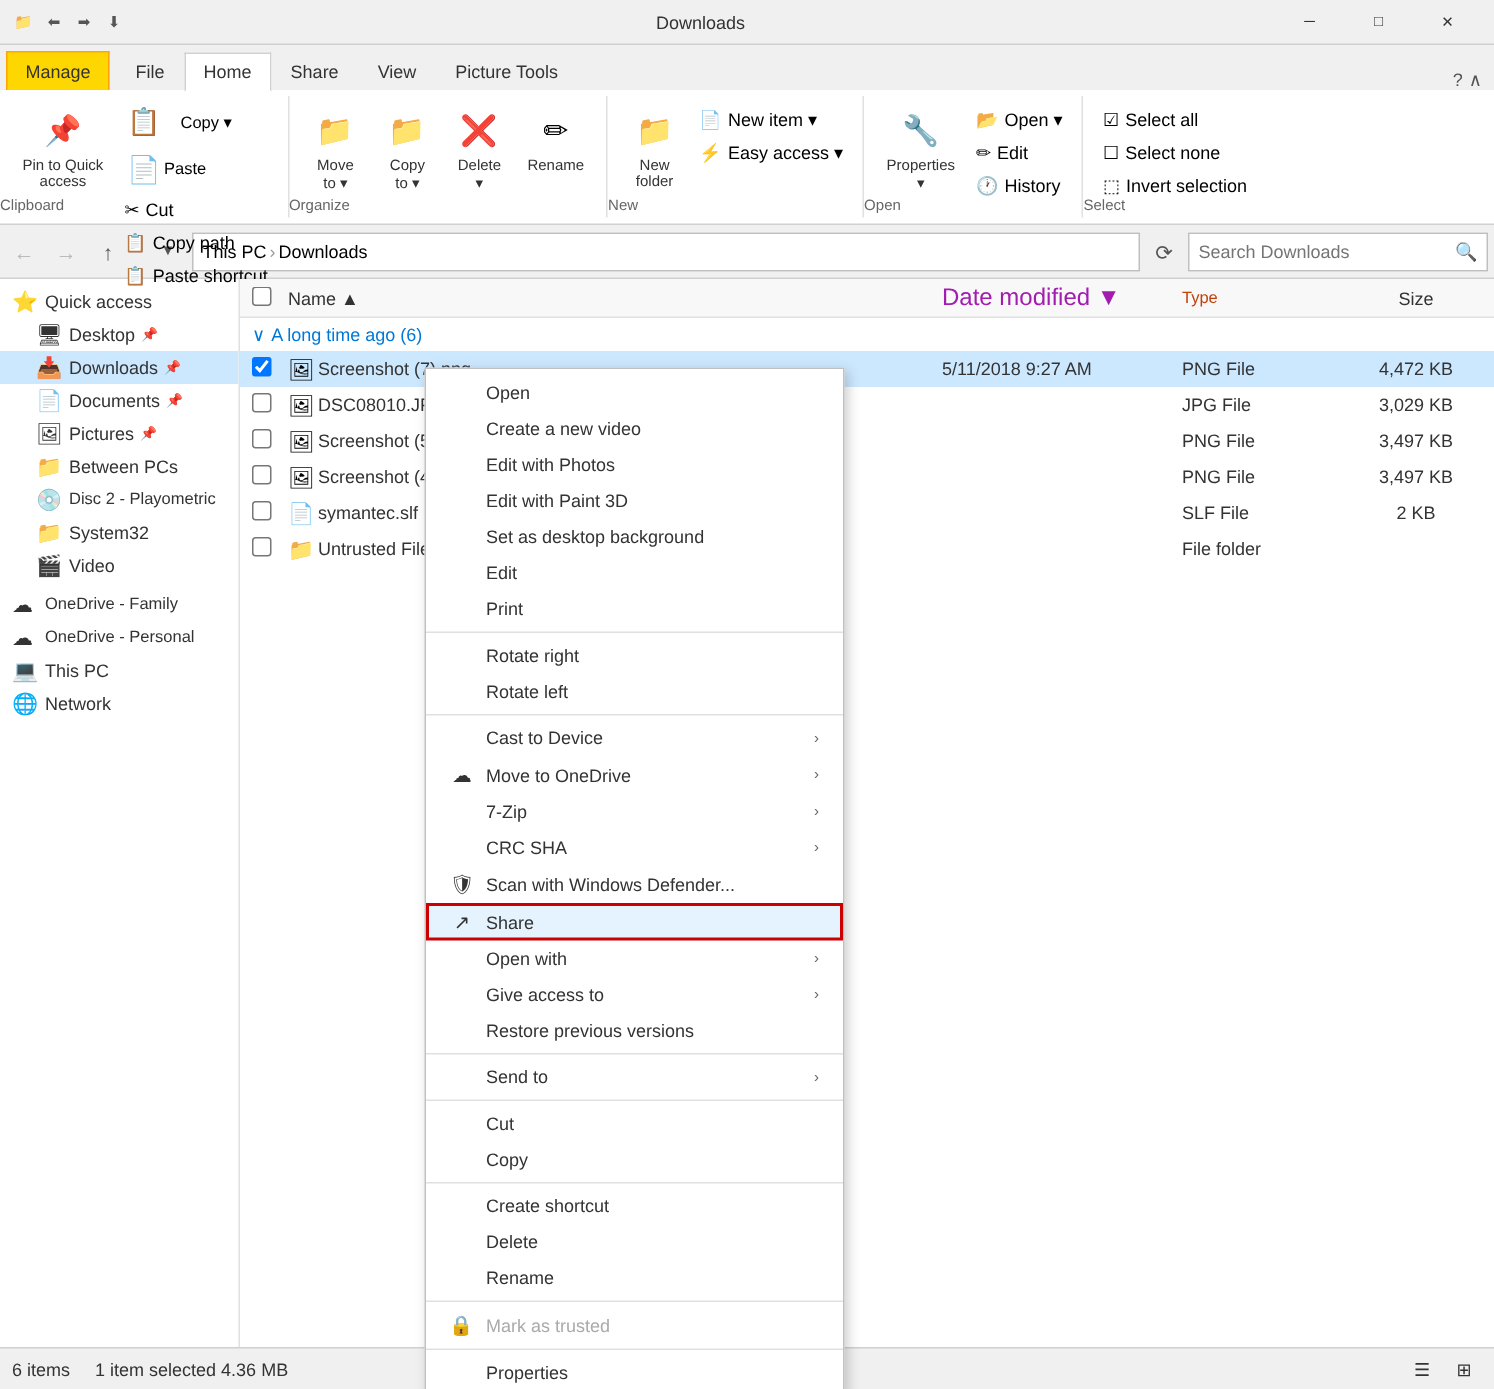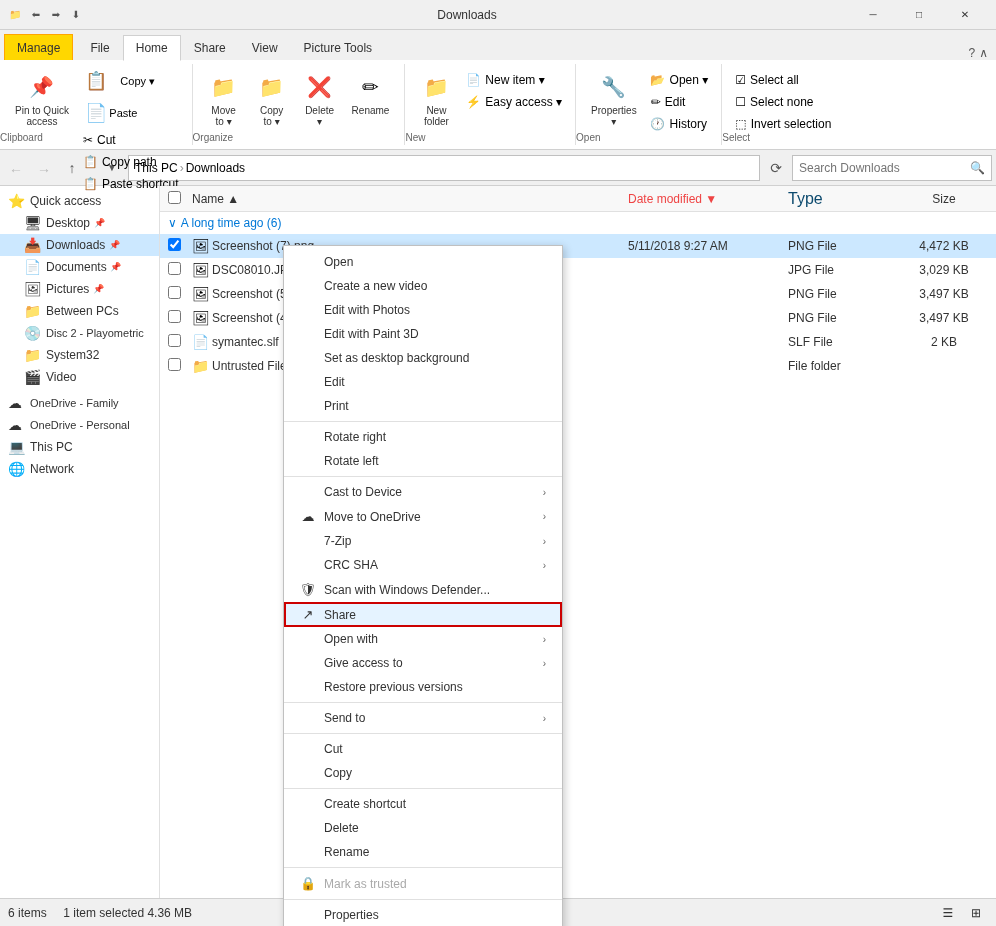--- a/index.html
+++ b/index.html
@@ -47,22 +47,22 @@
     .sidebar-item.active { background: #cce8ff; }
     .sidebar-item .icon { font-size: 14px; width: 18px; flex-shrink: 0; }
     .sidebar-item.indent { padding-left: 24px; }
     .pin-icon { font-size: 9px; color: #999; }
 
     
     .file-list { flex: 1; background: white; overflow: hidden; position: relative; }
     .file-list-header { display: flex; align-items: center; height: 26px; border-bottom: 1px solid #e0e0e0; background: #f8f8f8; padding: 0 8px; }
     .col-checkbox { width: 24px; }
     .col-name { flex: 1; font-size: 12px; color: #333; cursor: pointer; }
-    .col-date { width: 160px; font-size: 12px; color: #ef4444; cursor: pointer; }
-    .col-type { width: 120px; font-size: 16px; color: #0c4a6e; }
+    .col-date { width: 160px; font-size: 16px; color: #a21caf; cursor: pointer; }
+    .col-type { width: 120px; font-size: 11px; color: #c2410c; }
     .col-size { width: 80px; font-size: 12px; color: #333; text-align: center; padding-right: 8px; }
     .file-group-header { padding: 4px 8px; font-size: 12px; color: #0078d7; display: flex; align-items: center; gap: 4px; }
     .file-row { display: flex; align-items: center; height: 24px; padding: 0 8px; cursor: pointer; }
     .file-row.selected { background: #cce8ff; }
     .file-checkbox { width: 24px; }
     .file-icon { font-size: 14px; width: 20px; }
     .file-name { flex: 1; font-size: 12px; color: #333; overflow: hidden; text-overflow: ellipsis; white-space: nowrap; }
     .file-date { width: 160px; font-size: 12px; color: #333; }
     .file-type { width: 120px; font-size: 12px; color: #333; }
     .file-size { width: 80px; font-size: 12px; color: #333; padding-right: 8px; }

